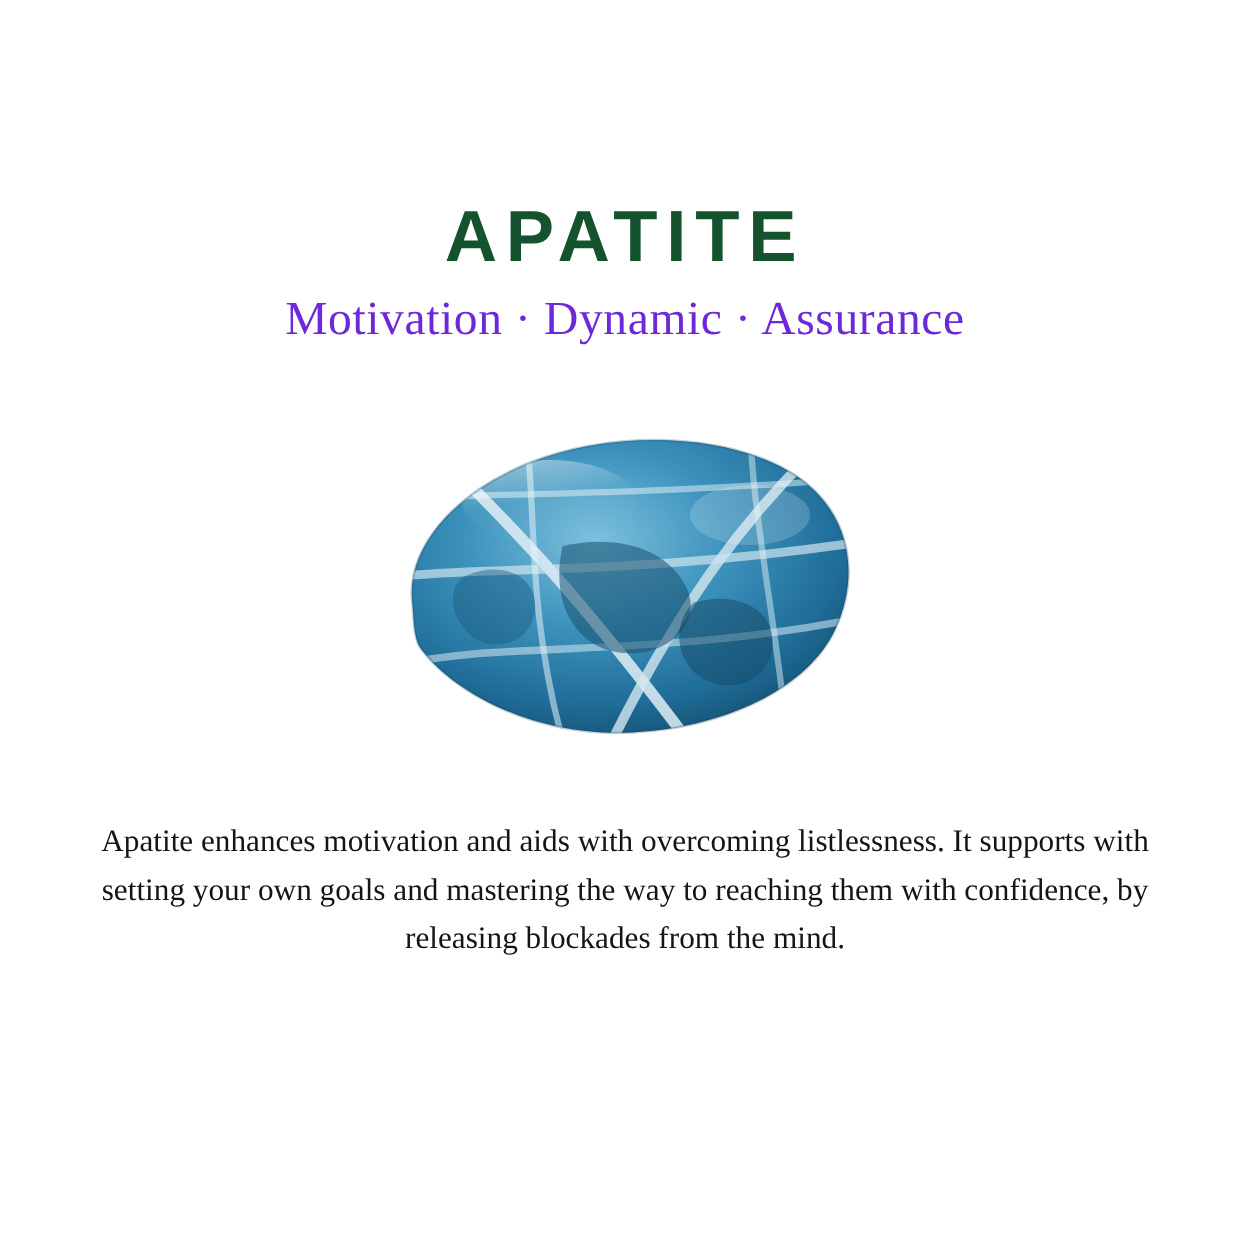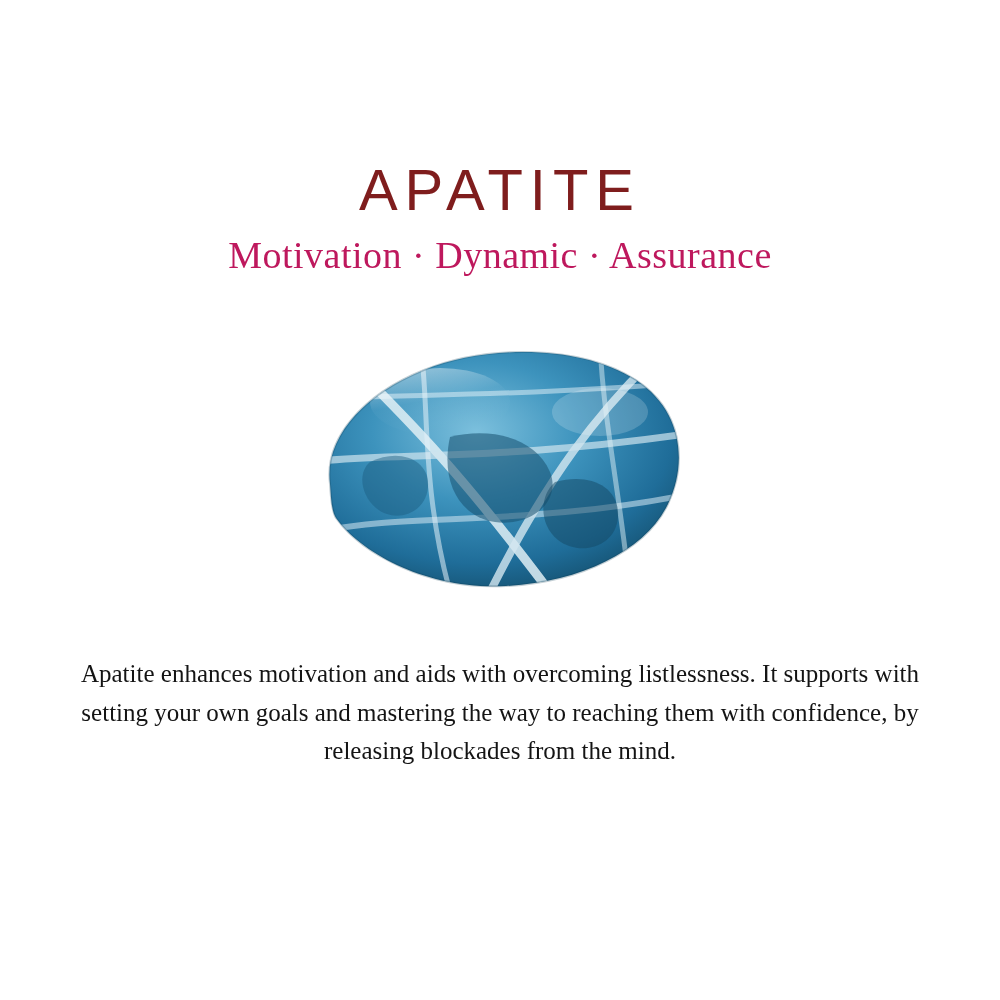--- a/index.html
+++ b/index.html
@@ -24,34 +24,34 @@
     width: 1000px;
     height: 1000px;
     display: flex;
     flex-direction: column;
     align-items: center;
   }
 
   .title {
     margin-top: 160px;
     font-family: "Liberation Sans", sans-serif;
-    font-weight: 400;
+    font-weight: 700;
     font-size: 58px;
     letter-spacing: 7px;
-    color: #7f1d1d;
+    color: #14532d;
     line-height: 1.05;
     text-align: left;
   }
 
   .subtitle {
     margin-top: 12px;
     font-family: "Liberation Serif", serif;
     font-size: 38px;
     letter-spacing: 0.5px;
-    color: #be185d;
+    color: #6d28d9;
     text-align: center;
   }
 
   .stone-wrap {
     margin-top: 60px;
     width: 420px;
     height: 260px;
     display: flex;
     align-items: center;
     justify-content: center;

